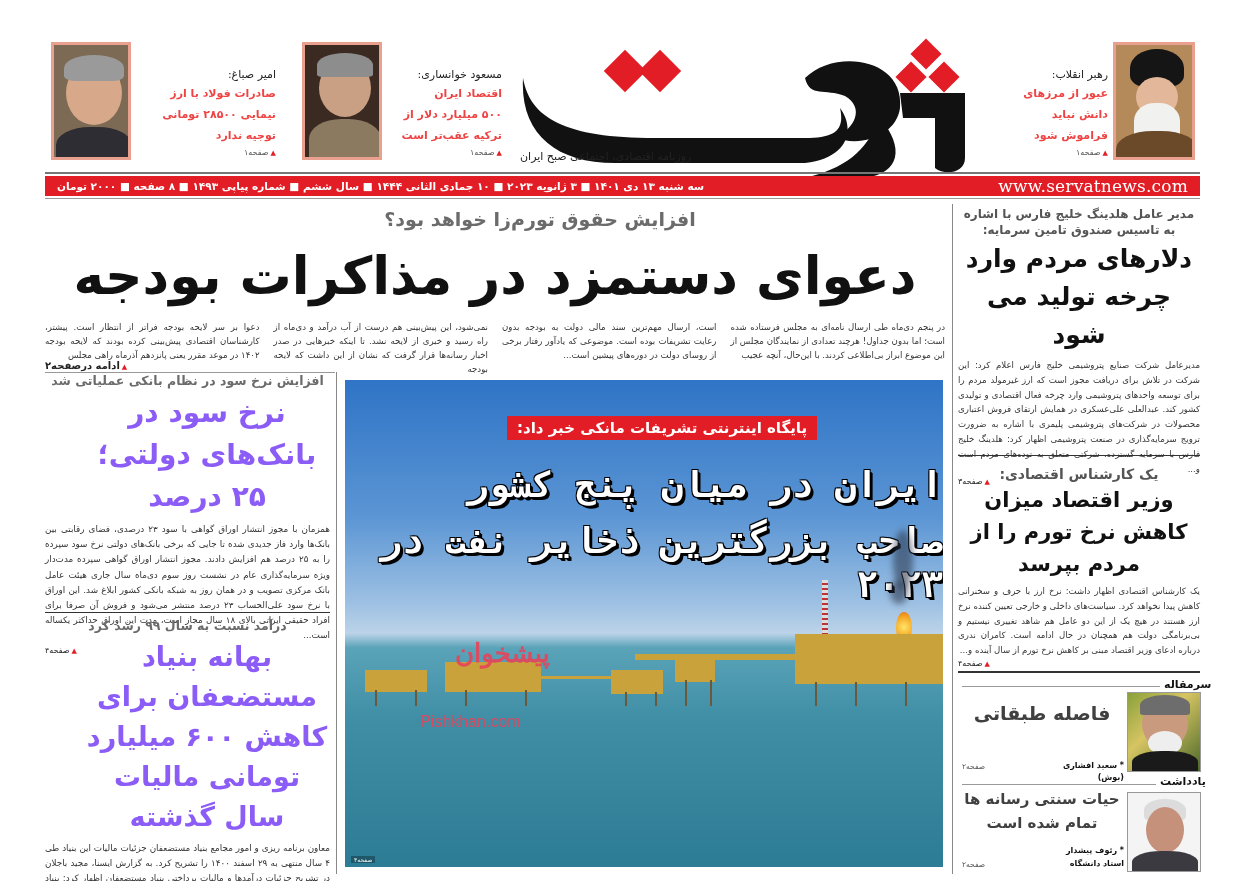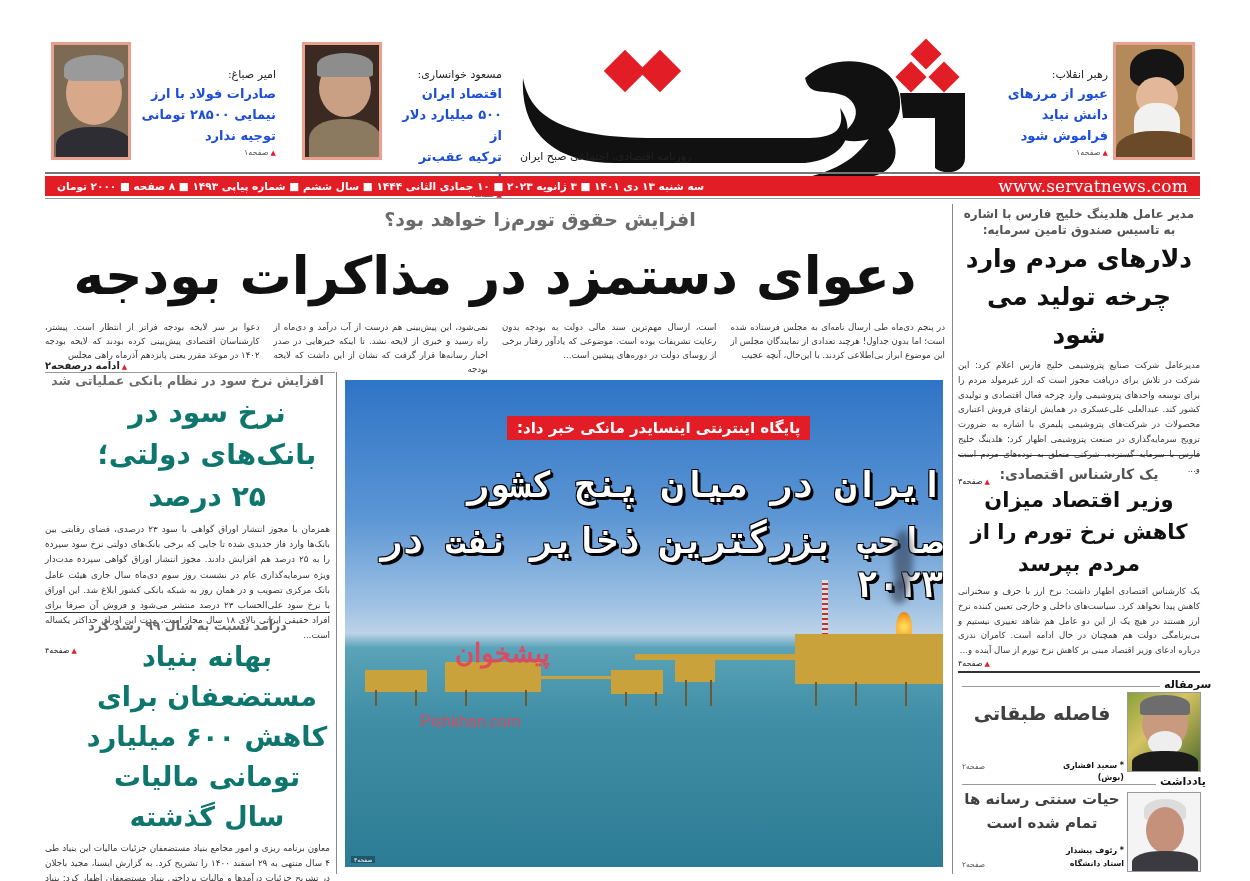--- a/index.html
+++ b/index.html
@@ -9,21 +9,21 @@
   .abs { position: absolute; }
 
   
   .portrait {
     position: absolute; border: 3px solid #e9a08f; background: #caa98a; overflow: hidden;
   }
   .portrait .head { position: absolute; border-radius: 50%; }
   .portrait .body { position: absolute; border-radius: 45% 45% 0 0; }
   .mast-quote { position: absolute; text-align: right; direction: rtl; }
   .mast-quote .who { font-size: 11px; color: #222; margin-bottom: 2px; }
-  .mast-quote .q { font-size: 13px; font-weight: bold; line-height: 21px; color: #1d4ed8; }
+  .mast-quote .q { font-size: 11px; font-weight: bold; line-height: 21px; color: #ef4444; }
   .mast-quote .pg { font-size: 8px; color: #555; margin-top: 2px; }
   .mast-quote .pg::before { content: "▲"; color: #e21d25; font-size: 7px; margin-left: 2px; }
 
   .logo { position: absolute; left: 505px; top: 38px; width: 465px; height: 140px; }
   .logo-tagline { position: absolute; left: 520px; top: 150px; font-size: 11px; color: #222; direction: rtl; }
 
   
   .topline { position: absolute; left: 45px; top: 172px; width: 1155px; height: 2px; background: #777; }
   .redbar {
     position: absolute; left: 45px; top: 176px; width: 1155px; height: 20px; background: #e21d25;
@@ -42,21 +42,21 @@
   .cont-link { position: absolute; left: 45px; top: 360px; font-size: 10px; color: #222; font-weight: bold; direction: rtl; }
   .cont-link::before { content: "▲"; color: #e21d25; font-size: 7px; margin-left: 2px; }
 
   
   .vrule { position: absolute; width: 1px; background: #888; }
   .hrule { position: absolute; height: 1px; background: #333; }
 
   
   .story { position: absolute; direction: rtl; text-align: center; }
   .story .kick { font-size: 12.5px; font-weight: bold; color: #6b6b6b; }
-  .story .hed { font-weight: bold; color: #0f766e; margin-left: 39px; }
+  .story .hed { font-weight: bold; color: #8b5cf6; margin-left: 39px; }
   .story .txt { font-size: 8.8px; line-height: 15.2px; color: #333; text-align: justify; margin-top: 4px; }
   .story .pg { font-size: 8px; color: #222; text-align: left; margin-top: 2px; }
   .story .pg::before { content: "▲"; color: #e21d25; font-size: 7px; margin-left: 2px; }
 
   
   .photo {
     position: absolute; left: 345px; top: 380px; width: 598px; height: 487px; overflow: hidden;
     background: linear-gradient(180deg, #2f74c6 0%, #5b95d4 28%, #9ec1e3 46%, #bcd3e8 52%, #5aa3b8 55%, #3f8ea5 70%, #2d7c95 100%);
   }
   .photo .tag {
@@ -182,21 +182,21 @@
 <div class="hrule" style="left:45px; top:612px; width:285px;"></div>
 
 <div class="story" style="left:45px; top:618px; width:285px;">
   <div class="kick">درآمد نسبت به سال ۹۹ رشد کرد</div>
   <div class="hed" style="font-size:27px; line-height:40px; margin-top:4px;">بهانه بنیاد مستضعفان برای کاهش ۶۰۰ میلیارد تومانی مالیات سال گذشته</div>
   <div class="txt">معاون برنامه ریزی و امور مجامع بنیاد مستضعفان جزئیات مالیات این بنیاد طی ۴ سال منتهی به ۲۹ اسفند ۱۴۰۰ را تشریح کرد. به گزارش ایسنا، مجید باجلان در تشریح جزئیات درآمدها و مالیات پرداختی بنیاد مستضعفان اظهار کرد: بنیاد مستضعفان متشکل از مجموعه شرکت‌هایی است که همچون سایر شرکت‌های فعال در حوزه اقتصادی، جزو مؤدیان مالیاتی محسوب می‌شوند و هر ساله بر اساس قانون، انواع مالیات‌های تصریح شده در قانون را پرداخت می‌کنند...</div>
 
 </div>
 
 <div class="photo">
-  <div class="tag">پایگاه اینترنتی اینسایدر مانکی خبر داد:</div>
+  <div class="tag">پایگاه اینترنتی تشریفات مانکی خبر داد:</div>
   <div class="bigline" style="top:84px; font-size:36px;">ایران در میان پنج کشور</div>
   <div class="bigline" style="top:140px; font-size:36px;">صاحب بزرگترین ذخایر نفت در ۲۰۲۳</div>
 
   <div class="smoke" style="left:548px; top:150px; width:20px; height:60px;"></div>
   <div class="smoke" style="left:545px; top:200px; width:18px; height:24px;"></div>
   <div class="flare" style="left:551px; top:232px; width:16px; height:30px;"></div>
 
   <div class="abs" style="left:477px; top:200px; width:6px; height:68px; background:repeating-linear-gradient(180deg,#ddd 0 3px,#b33 3px 5px);"></div>
 
   <div class="platform" style="left:20px; top:290px; width:62px; height:22px;"></div>

